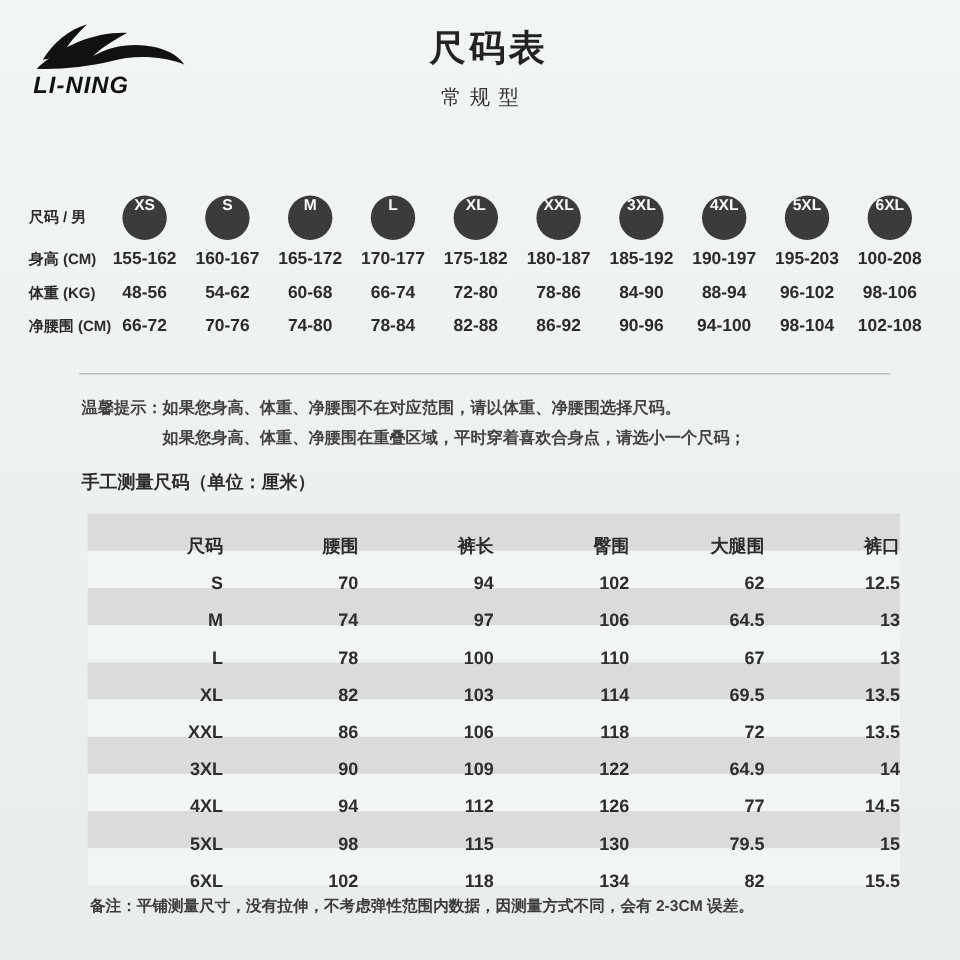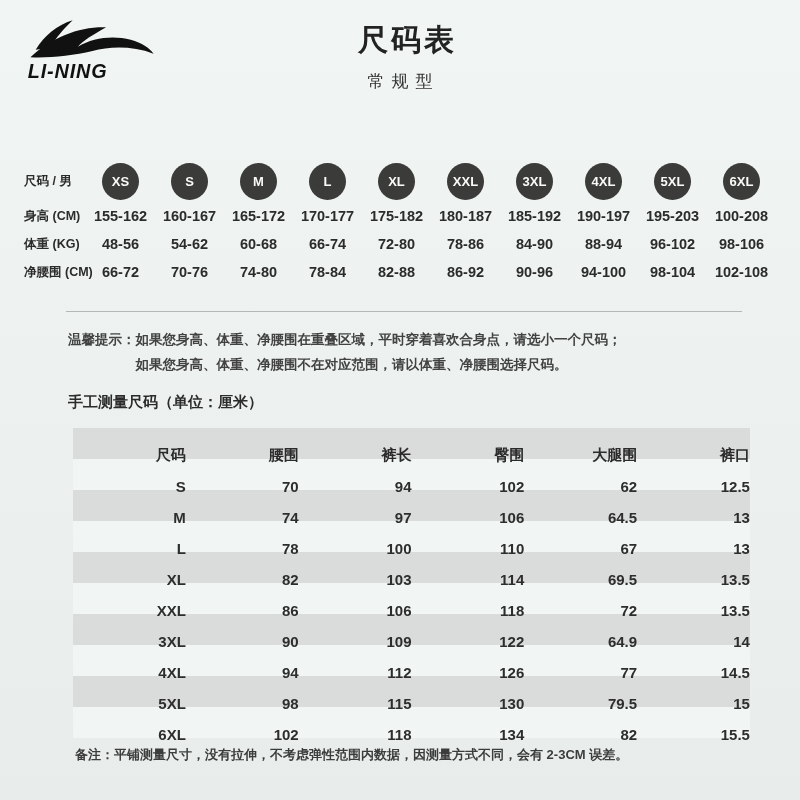--- a/index.html
+++ b/index.html
@@ -20,21 +20,21 @@
   .page-subtitle { margin-top:9px; font-size:17px; letter-spacing:7px; text-indent:7px; color:#333; }
   
   .size-section { position:absolute; top:160px; left:24px; width:752px; }
   .sc-row { display:flex; align-items:center; height:28px; }
   .sc-row.circles { height:42px; }
   .sc-label { width:62px; flex:none; font-weight:700; font-size:12.5px; white-space:nowrap; color:#2b2b2b; }
   .sc-cell { flex:1; text-align:center; font-weight:700; font-size:14.5px; color:#2b2b2b; }
   .circle {
     width:37px; height:37px; border-radius:50%;
     background:#3b3b39; color:#fafaf8;
-    display:flex; align-items:center; justify-content:center;
+    display:flex; justify-content:center;
     font-weight:bold; font-size:13px; margin:0 auto;
   }
   
   .divider { position:absolute; top:311px; left:66px; width:676px; height:1px; background:#b4b8b7; }
   .tips { position:absolute; top:327px; left:68px; display:flex; font-size:13.5px; line-height:25px; color:#424242; font-weight:600; }
   .tips-label { white-space:nowrap; }
   
   .mt-title { position:absolute; top:393px; left:68px; font-size:15px; font-weight:bold; color:#2b2b2b; }
   .mtable { position:absolute; top:428px; left:73px; width:677px; }
   .trow { display:flex; height:31px; align-items:center; background:#f1f5f4; }
@@ -153,22 +153,22 @@
     <div class="sc-cell">98-104</div>
     <div class="sc-cell">102-108</div>
   </div>
 </div>
 
 <div class="divider"></div>
 
 <div class="tips">
   <span class="tips-label">温馨提示：</span>
   <div>
+    <div>如果您身高、体重、净腰围不在对应范围，请以体重、净腰围选择尺码。</div>
     <div>如果您身高、体重、净腰围在重叠区域，平时穿着喜欢合身点，请选小一个尺码；</div>
-    <div>如果您身高、体重、净腰围不在对应范围，请以体重、净腰围选择尺码。</div>
   </div>
 </div>
 
 <div class="mt-title">手工测量尺码（单位：厘米）</div>
 
 <div class="mtable">
   <div class="trow thead">
     <div>尺码</div>
     <div>腰围</div>
     <div>裤长</div>

